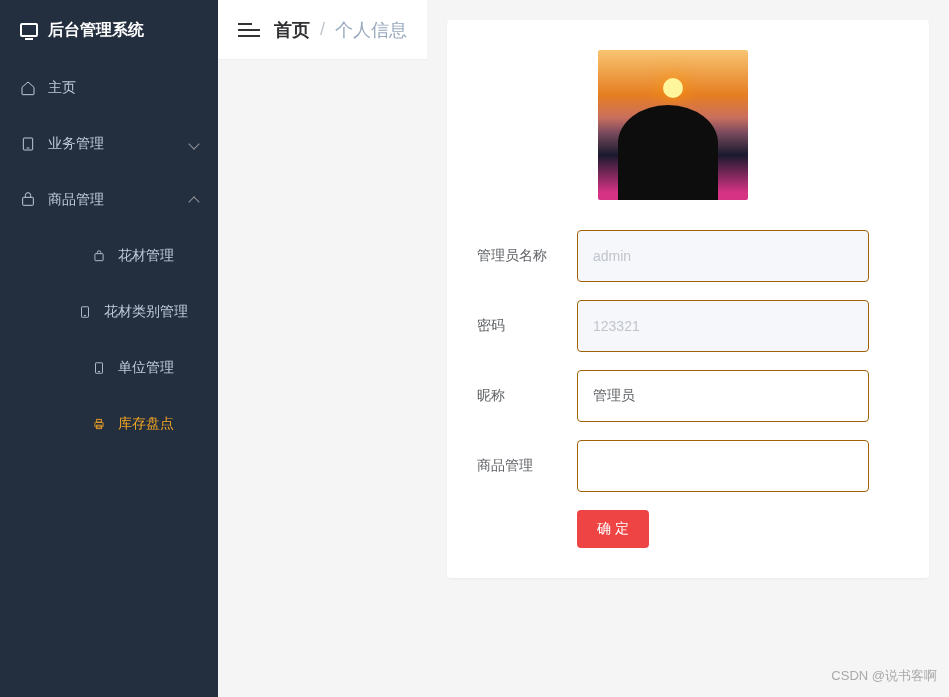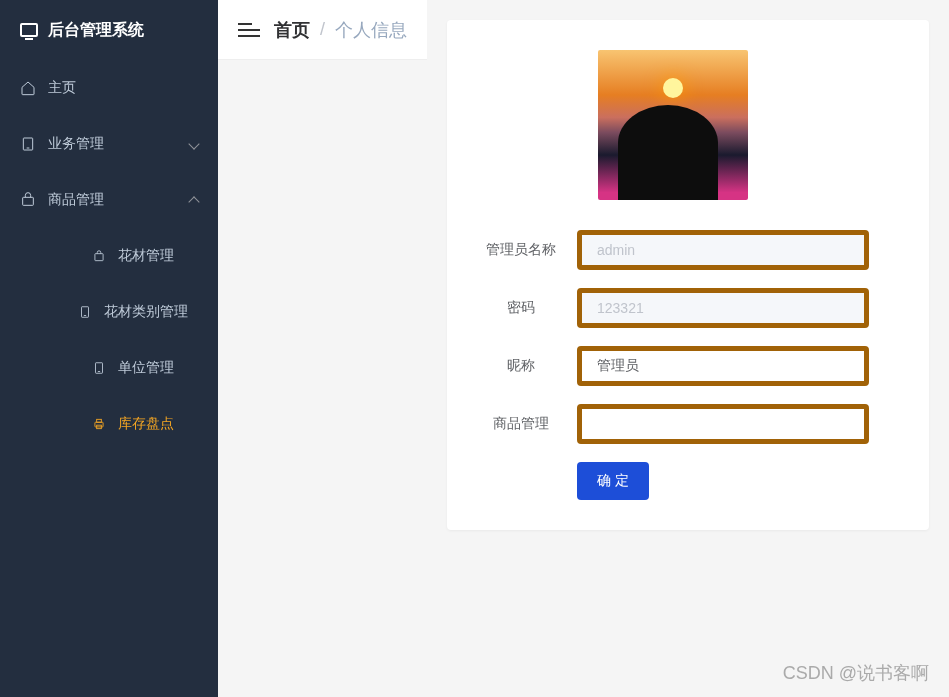--- a/index.html
+++ b/index.html
@@ -163,56 +163,56 @@
       background: #0d0d0d;
       border-radius: 50% 50% 0 0 / 40% 40% 0 0;
     }
     .form-row {
       display: flex;
       align-items: center;
       margin-bottom: 18px;
     }
     .form-label {
       width: 100px;
-      text-align: center;
+      text-align: left;
       padding-right: 12px;
       font-size: 14px;
       color: #606266;
     }
     .form-input {
       flex: 1;
-      height: 40px;
-      border: 5px solid #a16207;
+      height: 52px;
+      border: 1px solid #a16207;
       border-radius: 4px;
       padding: 0 15px;
       font-size: 14px;
       color: #606266;
       background: #fff;
     }
     .form-input.disabled {
       background: #f5f7fa;
       color: #c0c4cc;
       cursor: not-allowed;
     }
     .btn-row { margin-left: 100px; margin-top: 10px; }
     .btn-primary {
-      background: #1d4ed8;
+      background: #ef4444;
       color: #fff;
       border: none;
       padding: 10px 20px;
       border-radius: 4px;
       font-size: 14px;
       cursor: pointer;
     }
     .watermark {
       position: absolute;
       bottom: 12px;
-      right: 20px;
+      right: 12px;
       color: #aaa;
-      font-size: 18px;
+      font-size: 13px;
     }
     svg { width: 100%; height: 100%; }
   </style>
 </head>
 <body>
 
 <div class="sidebar">
   <div class="logo-area">
     <span class="logo-icon"></span>
     <span>后台管理系统</span>

